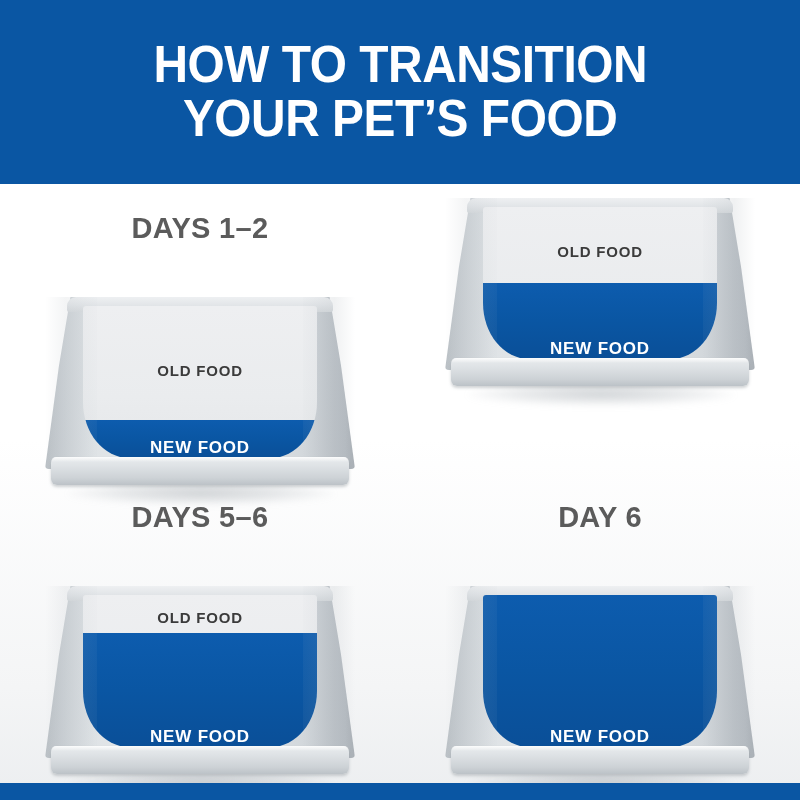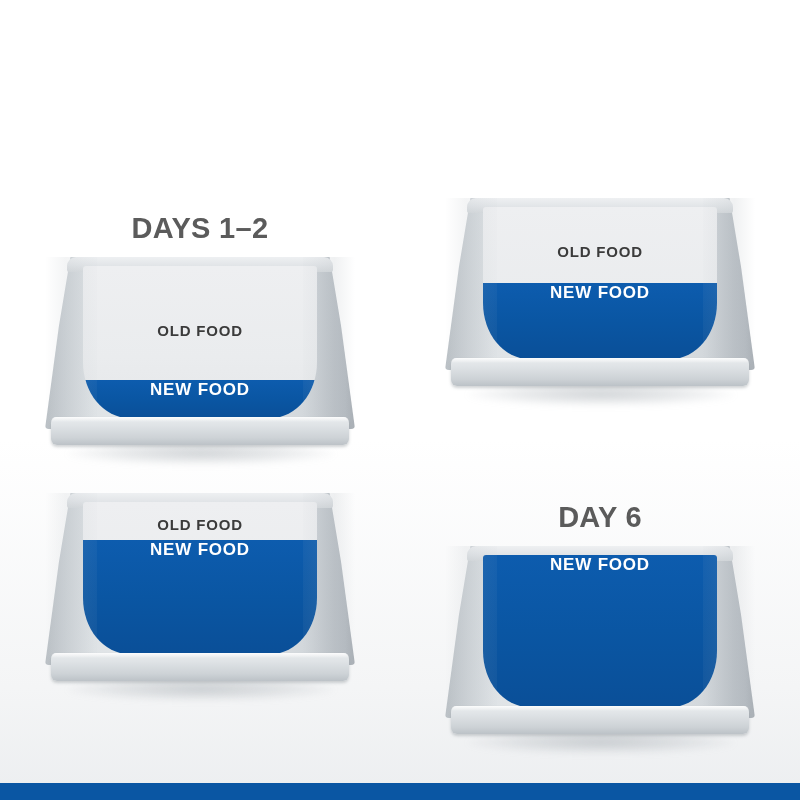--- a/index.html
+++ b/index.html
@@ -68,20 +68,21 @@
     display: grid;
     grid-template-columns: 400px 400px;
     grid-template-rows: 295px 290px;
   }
 
   .panel {
     position: relative;
     display: flex;
     flex-direction: column;
     align-items: center;
+    gap: 40px;
   }
 
   .panel-title {
     margin-top: 30px;
     font-size: 29px;
     font-weight: bold;
     color: #5b5b5b;
     letter-spacing: 0.3px;
     line-height: 1;
     text-align: center;
@@ -178,21 +179,21 @@
         rgba(200,206,211,0.05) 100%);
   }
 
   
   .food-new {
     position: absolute;
     left: 0; bottom: 0;
     width: 100%;
     background: linear-gradient(180deg, #0d5cae 0%, #0a56a3 50%, #0a4f98 100%);
     display: flex;
-    align-items: flex-start;
+    align-items: flex-end;
     justify-content: center;
     margin-top: 33px;
   }
 
   .label-new {
     color: #ffffff;
     font-weight: bold;
     font-size: 17px;
     letter-spacing: 0.8px;
     white-space: nowrap;
@@ -230,20 +231,24 @@
     height: 5px;
     background: linear-gradient(180deg, rgba(255,255,255,0.85), rgba(255,255,255,0));
     border-radius: 6px 6px 0 0;
   }
 </style>
 </head>
 <body>
 
 <div class="infographic">
 
+  <div class="header-banner">
+    <div class="header-line">HOW TO TRANSITION</div>
+    <div class="header-line">YOUR PET’S FOOD</div>
+  </div>
 
   <div class="panels">
 
     <div class="panel">
       <div class="panel-title">DAYS 1–2</div>
       <div class="bowl-wrap">
         <div class="bowl-shadow"></div>
         <div class="bowl-body"></div>
         <div class="bowl-rim"></div>
         <div class="bowl-inner">
@@ -269,20 +274,21 @@
             <span class="label-new">NEW FOOD</span>
           </div>
         </div>
         <div class="wall-left"></div>
         <div class="wall-right"></div>
         <div class="bowl-foot"></div>
       </div>
     </div>
 
     <div class="panel row2">
+      <div class="panel-title">DAYS 5–6</div>
       <div class="bowl-wrap">
         <div class="bowl-shadow"></div>
         <div class="bowl-body"></div>
         <div class="bowl-rim"></div>
         <div class="bowl-inner">
           <div class="label-old" style="top:14px;">OLD FOOD</div>
           <div class="food-new" style="height:75%;">
             <span class="label-new">NEW FOOD</span>
           </div>
         </div>

